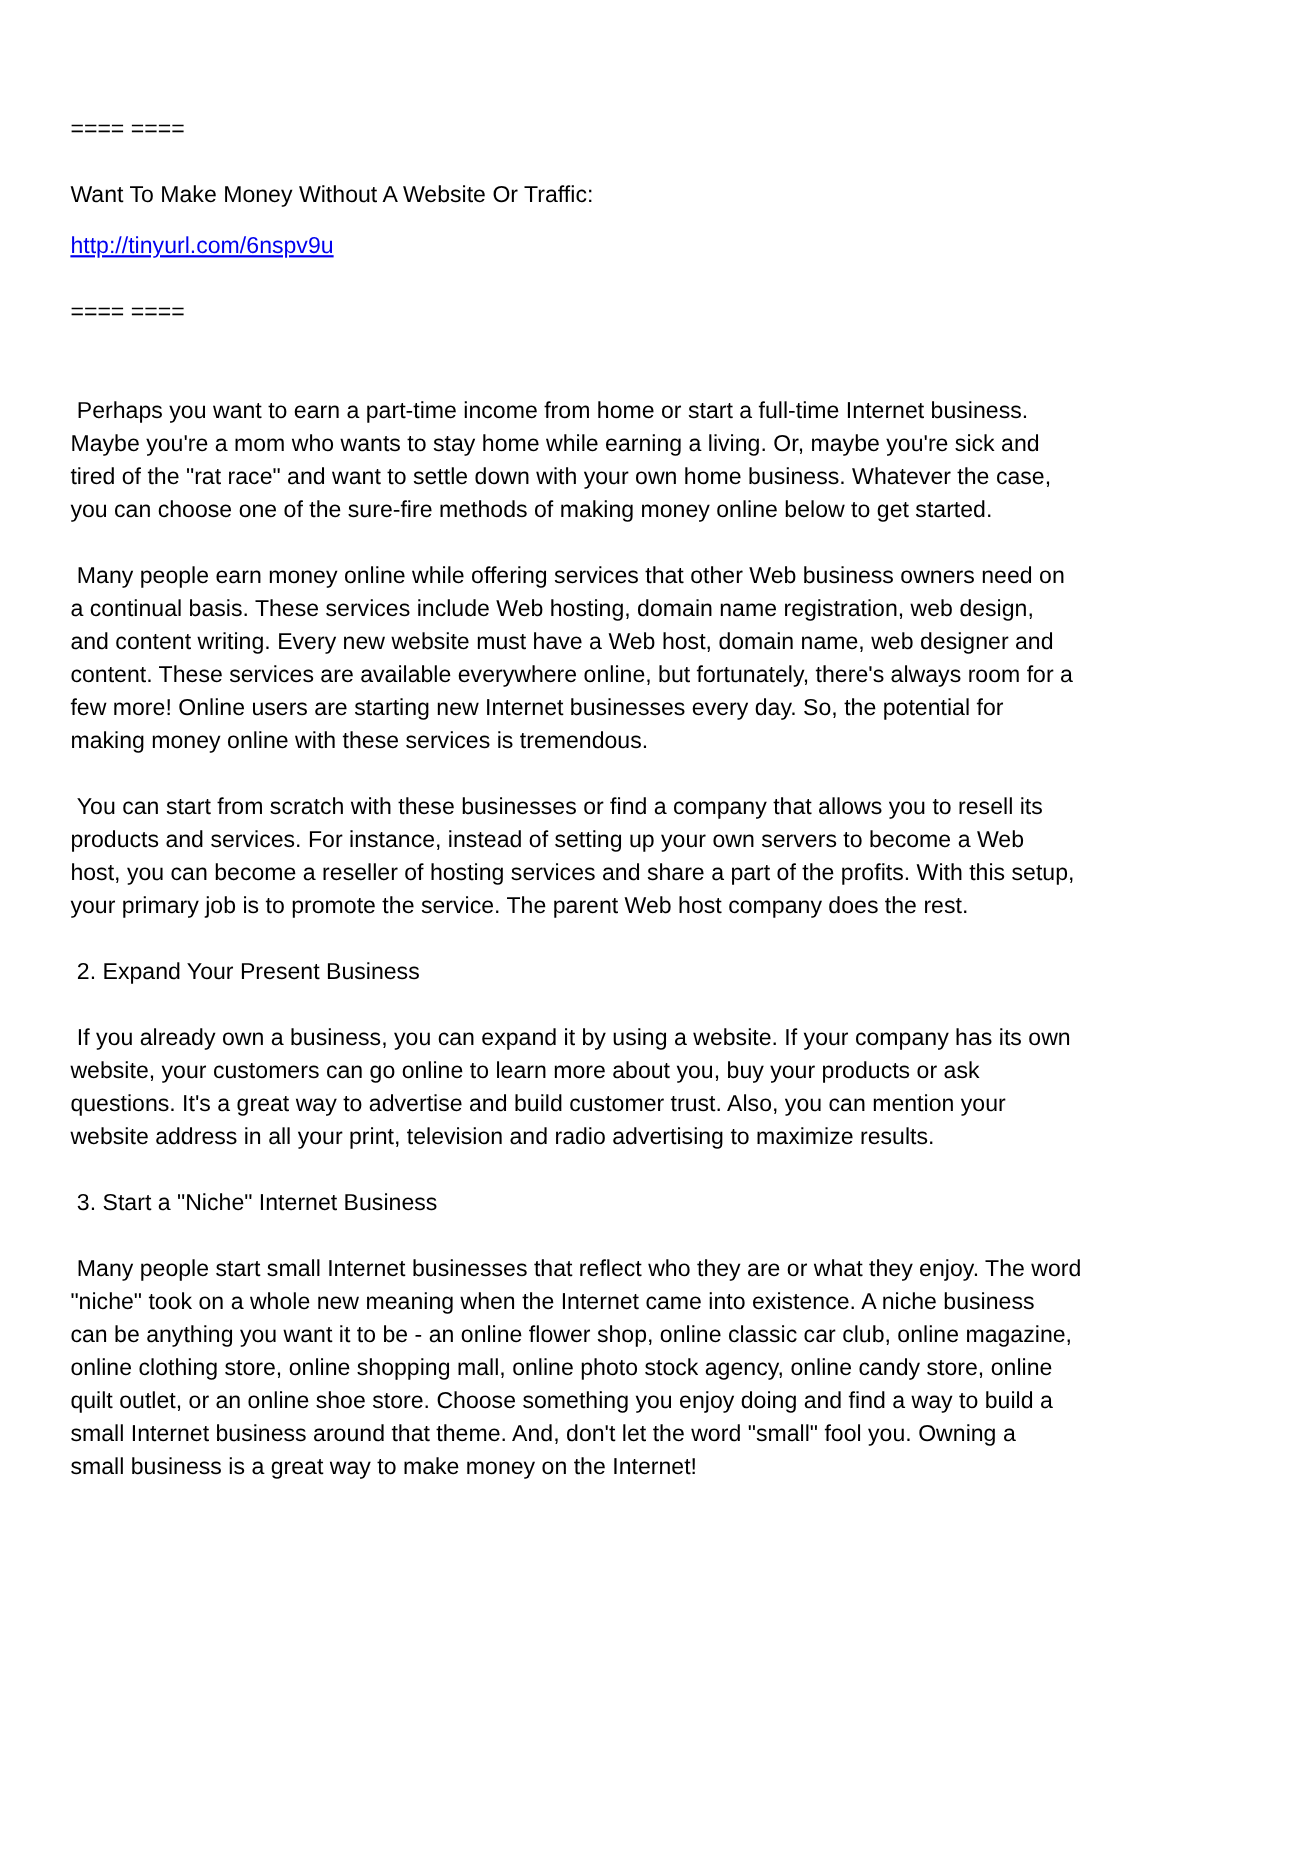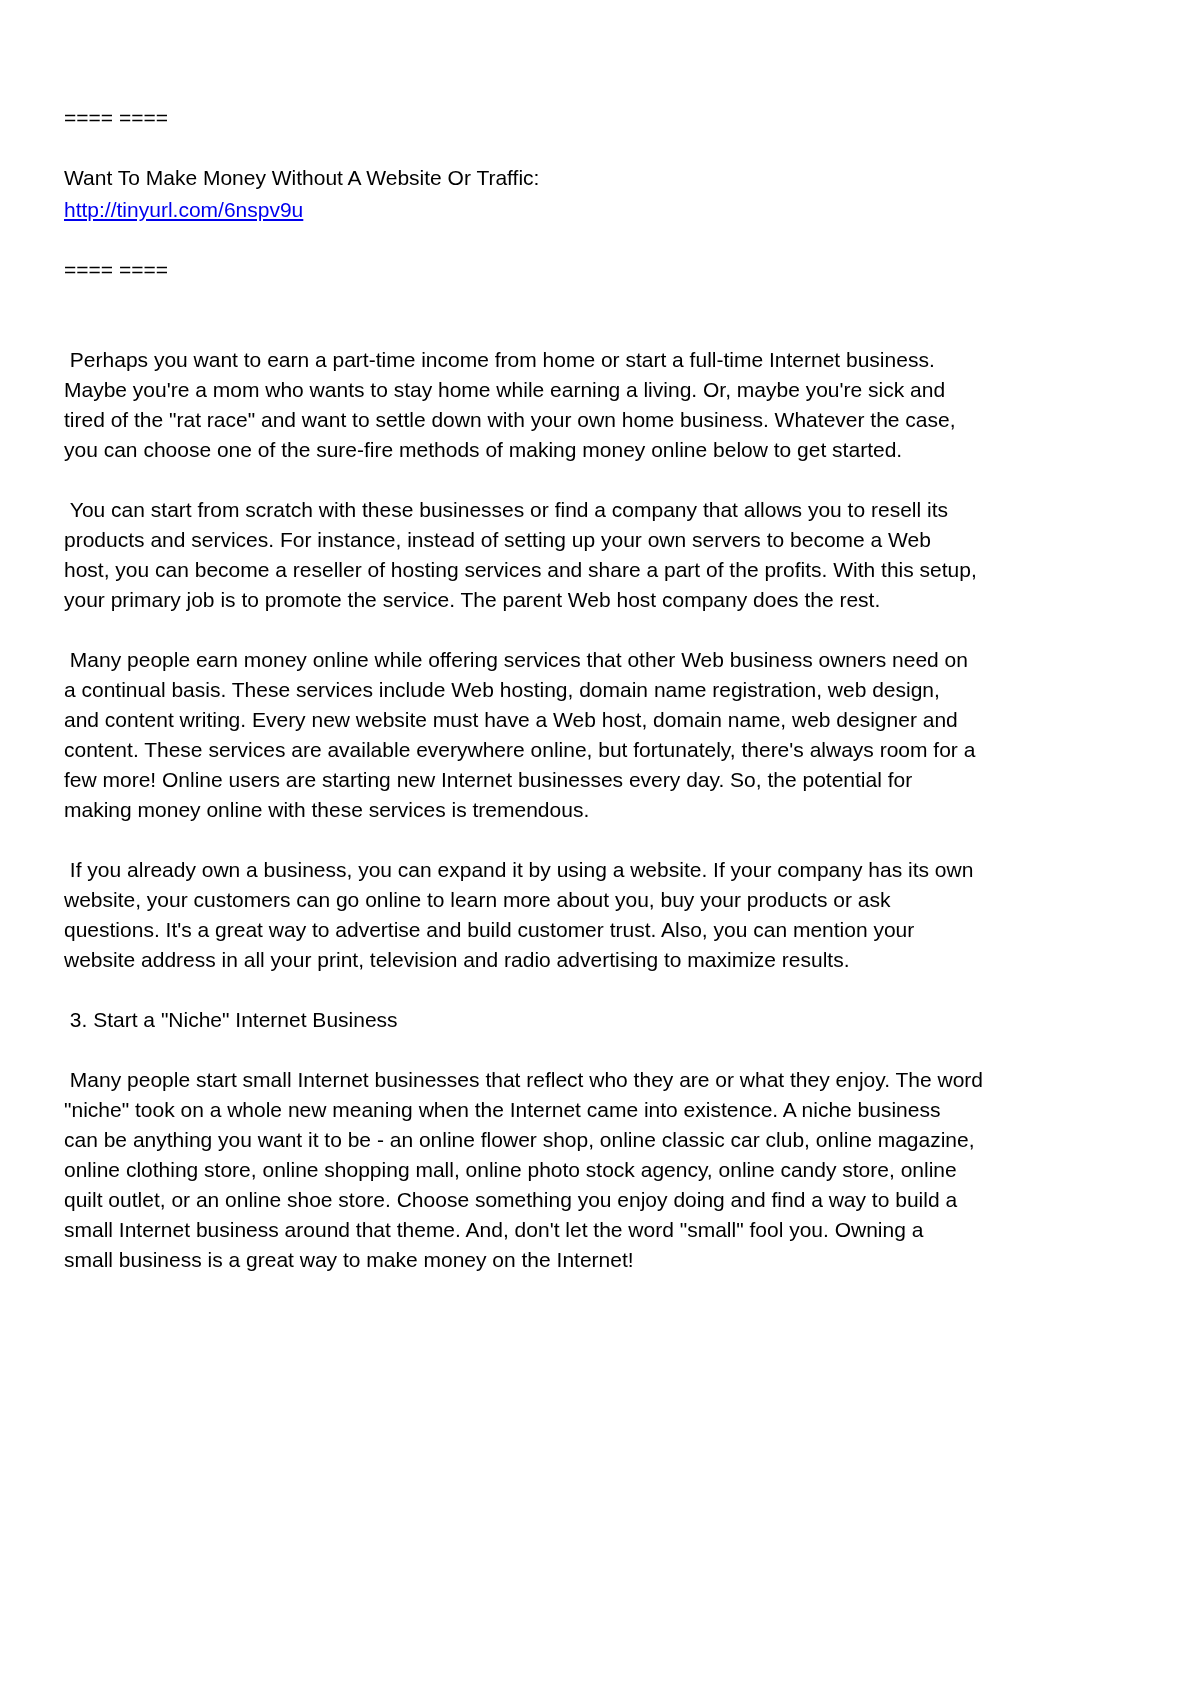--- a/index.html
+++ b/index.html
@@ -18,21 +18,21 @@
     font-size: 21px;
     line-height: 30px;
     color: #000000;
     overflow: hidden;
   }
   .block {
     white-space: pre-wrap;
     margin: 0 0 30px 0;
   }
   .block.tight {
-    margin-bottom: 2px;
+    margin-bottom: 16px;
   }
   .block.wide {
     margin-bottom: 60px;
   }
   a.doc-link {
     color: #0000ee;
     text-decoration: underline;
     cursor: pointer;
   }
 </style>
@@ -49,32 +49,33 @@
 
   <div class="block wide">==== ====</div>
 
 
   <div class="block"> Perhaps you want to earn a part-time income from home or start a full-time Internet business.
 Maybe you're a mom who wants to stay home while earning a living. Or, maybe you're sick and
 tired of the "rat race" and want to settle down with your own home business. Whatever the case,
 you can choose one of the sure-fire methods of making money online below to get started.</div>
 
 
-  <div class="block"> You can start from scratch with these businesses or find a company that allows you to resell its
-products and services. For instance, instead of setting up your own servers to become a Web
-host, you can become a reseller of hosting services and share a part of the profits. With this setup,
-your primary job is to promote the service. The parent Web host company does the rest.</div>
-
   <div class="block"> Many people earn money online while offering services that other Web business owners need on
 a continual basis. These services include Web hosting, domain name registration, web design,
 and content writing. Every new website must have a Web host, domain name, web designer and
 content. These services are available everywhere online, but fortunately, there's always room for a
 few more! Online users are starting new Internet businesses every day. So, the potential for
 making money online with these services is tremendous.</div>
 
+  <div class="block"> You can start from scratch with these businesses or find a company that allows you to resell its
+products and services. For instance, instead of setting up your own servers to become a Web
+host, you can become a reseller of hosting services and share a part of the profits. With this setup,
+your primary job is to promote the service. The parent Web host company does the rest.</div>
+
+  <div class="block"> 2. Expand Your Present Business</div>
 
   <div class="block"> If you already own a business, you can expand it by using a website. If your company has its own
 website, your customers can go online to learn more about you, buy your products or ask
 questions. It's a great way to advertise and build customer trust. Also, you can mention your
 website address in all your print, television and radio advertising to maximize results.</div>
 
   <div class="block"> 3. Start a "Niche" Internet Business</div>
 
   <div class="block"> Many people start small Internet businesses that reflect who they are or what they enjoy. The word
 "niche" took on a whole new meaning when the Internet came into existence. A niche business

